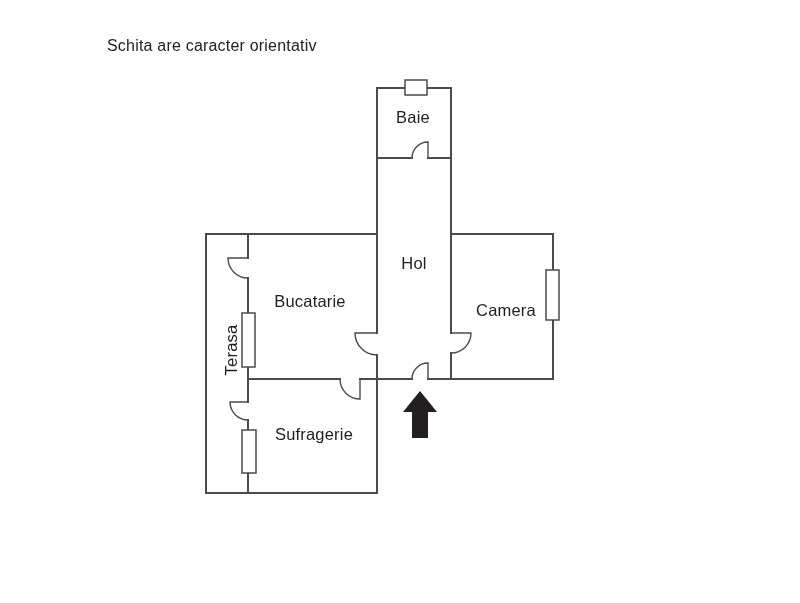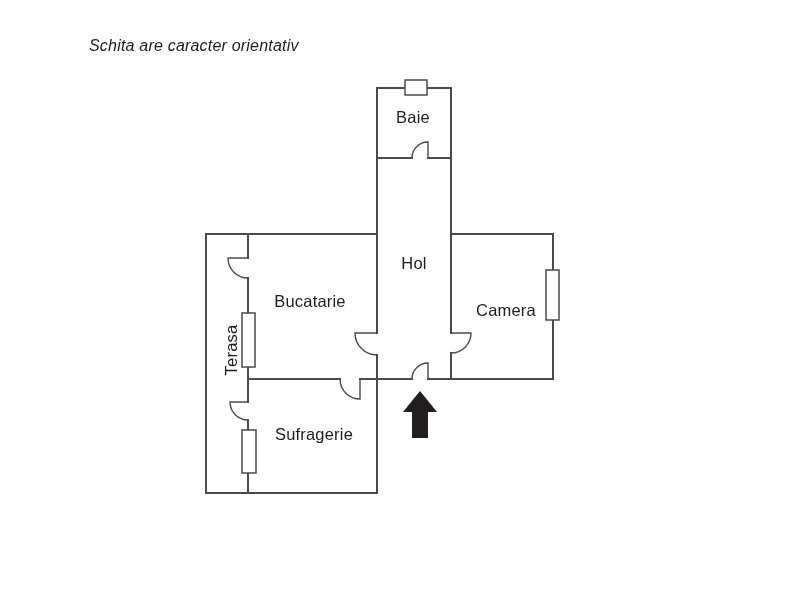--- a/index.html
+++ b/index.html
@@ -12,27 +12,26 @@
     font-family: "Liberation Sans", sans-serif;
   }
   .canvas {
     position: relative;
     width: 800px;
     height: 603px;
     background: #ffffff;
   }
   .title {
     position: absolute;
-    left: 89px;
+    left: 107px;
     top: 37px;
     font-size: 16px;
     letter-spacing: 0.2px;
     color: #1f1d1e;
     white-space: nowrap;
-    font-style: italic;
   }
   svg.plan {
     position: absolute;
     left: 0;
     top: 0;
   }
   svg.plan text {
     font-family: "Liberation Sans", sans-serif;
     font-size: 16.5px;
     letter-spacing: 0.2px;

